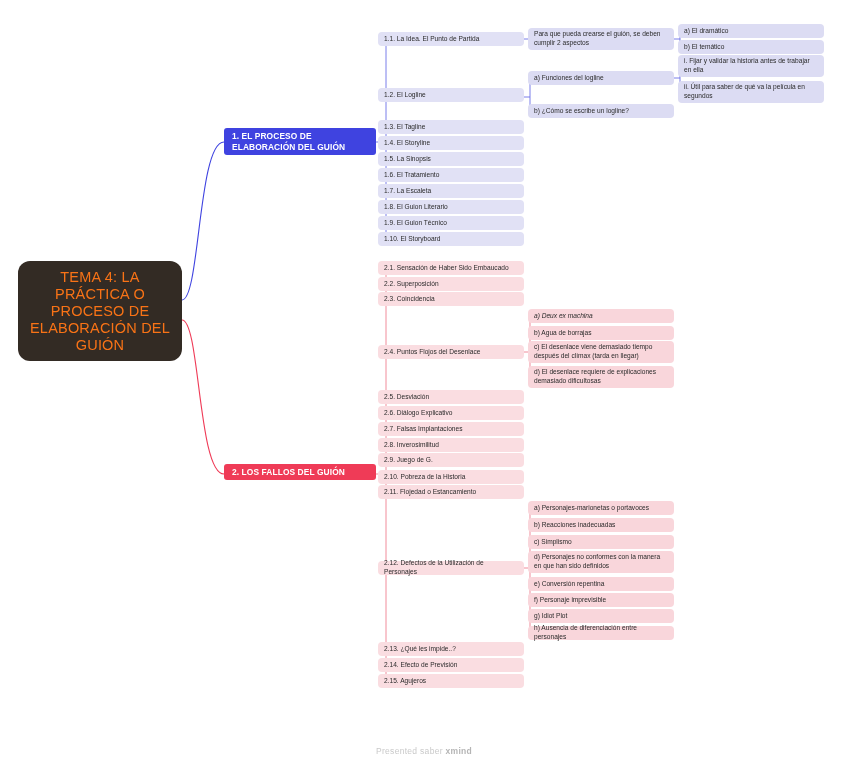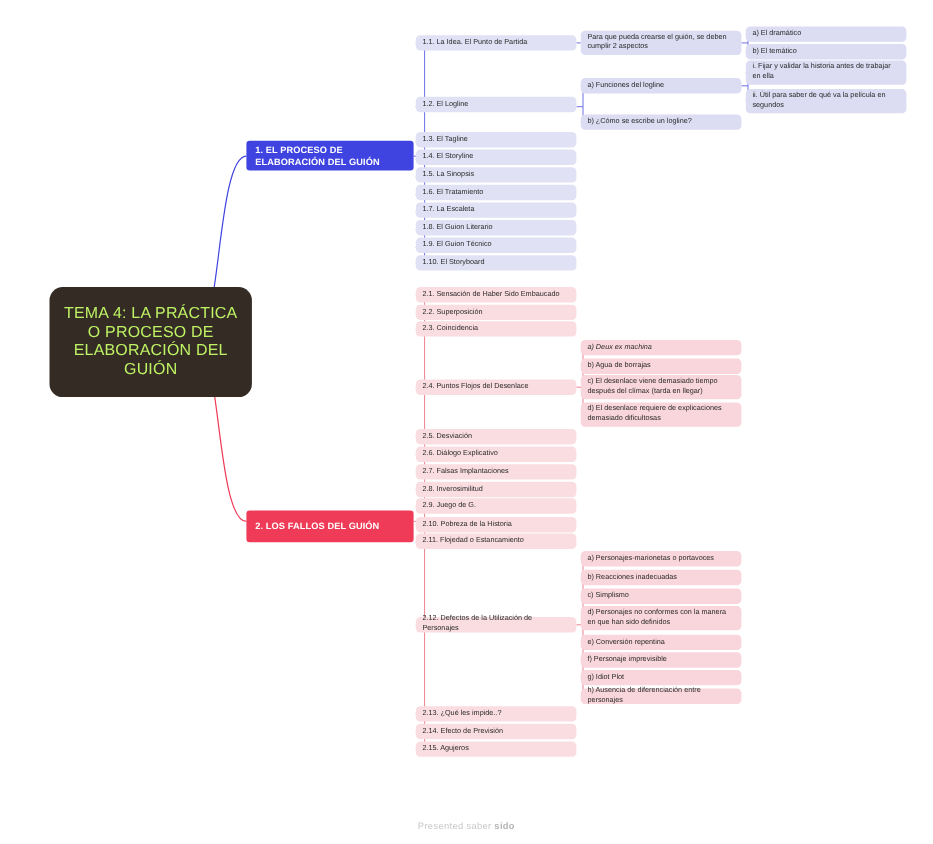--- a/index.html
+++ b/index.html
@@ -8,34 +8,34 @@
     font-family:"Liberation Sans","DejaVu Sans",sans-serif;
     -webkit-font-smoothing:antialiased;
   }
   #canvas{position:absolute;left:0;top:0;width:848px;height:767px;}
   svg#links{position:absolute;left:0;top:0;width:848px;height:767px;pointer-events:none;}
 
   .node{position:absolute;box-sizing:border-box;}
 
   
   .root{
-    left:18px;top:261px;width:184px;height:100px;
+    left:18px;top:261px;width:164px;height:100px;
     background:#332b24;border-radius:12px;
-    color:#bef264;font-size:14.5px;line-height:17px;
+    color:#f97316;font-size:14.5px;line-height:17px;
     display:flex;align-items:center;justify-content:center;text-align:center;
-    padding:4px 10px;letter-spacing:.2px;margin-left:27px;
+    padding:4px 10px;letter-spacing:.2px;
   }
 
   
   .branch{
     border-radius:3px;color:#ffffff;font-weight:bold;font-size:8.4px;line-height:11px;
     display:flex;align-items:center;padding:4px 8px;letter-spacing:.1px;
   }
   .branch-blue{left:224px;top:128px;width:152px;height:27px;background:#3f43e0;}
-  .branch-pink{left:224px;top:464px;width:152px;height:29px;background:#ef3b57;}
+  .branch-pink{left:224px;top:464px;width:152px;height:16px;background:#ef3b57;}
 
   
   .sub{
     border-radius:4px;font-size:6.6px;line-height:8.6px;color:#2a2a2a;
     display:flex;align-items:center;padding:3px 6px;
   }
   .sub.blue{background:#e1e1f5;}
   .sub.blue2{background:#dcdcf3;}
   .sub.pink{background:#fadde1;}
   .sub.pink2{background:#f9d6db;}
@@ -236,16 +236,16 @@
     <span>2.13. ¿Qué les impide..?</span>
   </div>
   <div class="node sub pink lvl2 h14" style="top:658px">
     <span>2.14. Efecto de Previsión</span>
   </div>
   <div class="node sub pink lvl2 h14" style="top:674px">
     <span>2.15. Agujeros</span>
   </div>
 
   <div class="footer">
-    <span>Presented saber </span><b>sido</b>
+    <span>Presented saber </span><b>xmind</b>
   </div>
 
 </div>
 
 </body></html>

